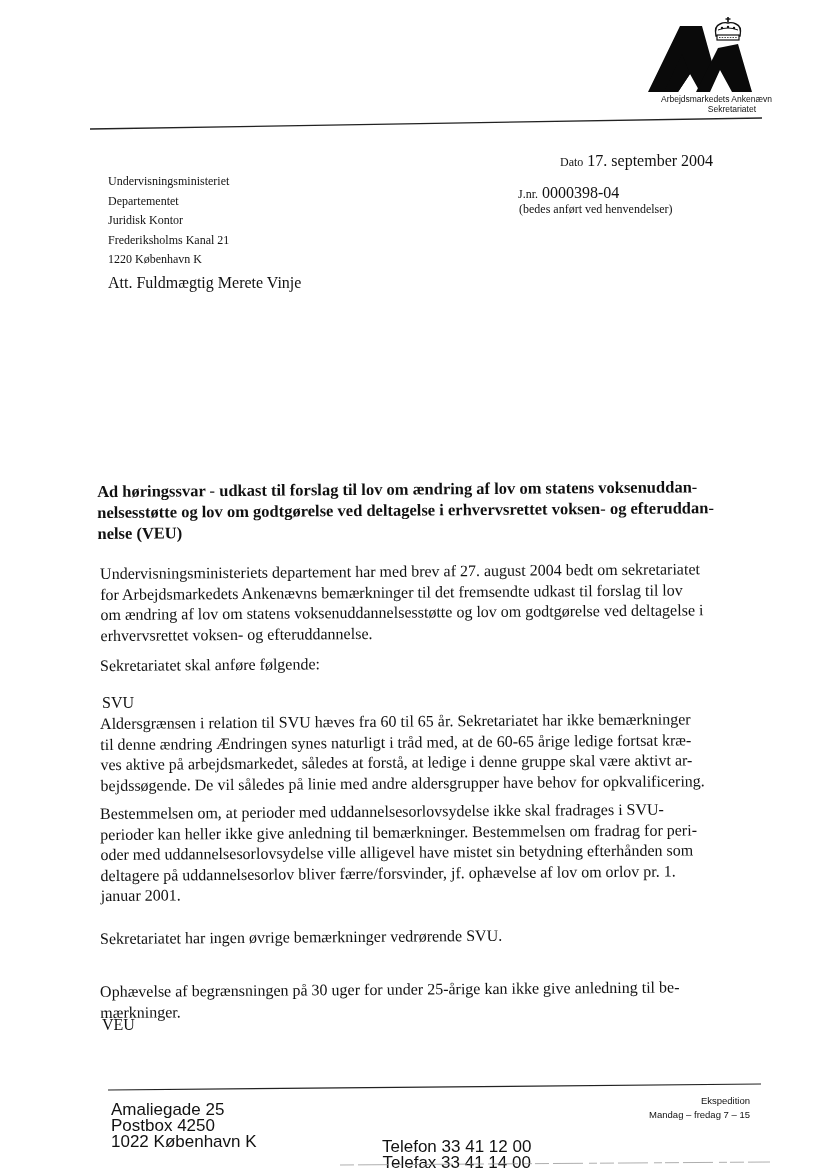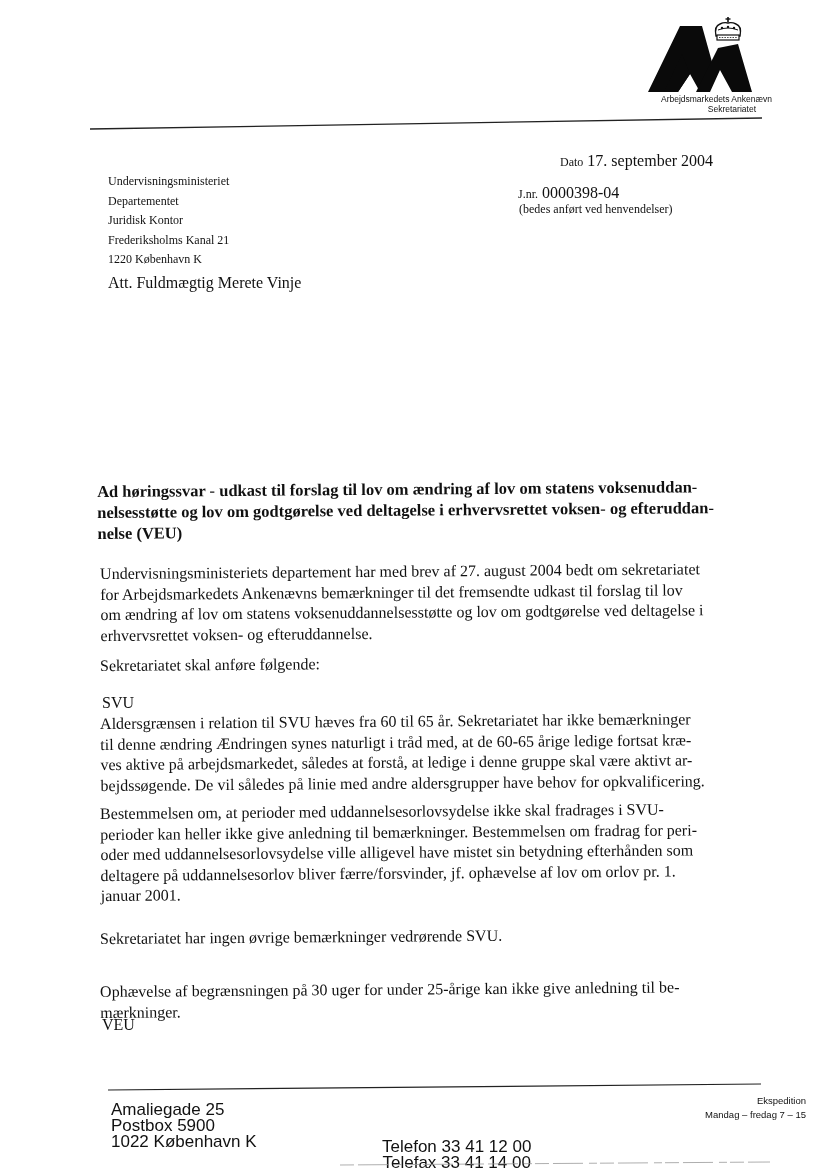--- a/index.html
+++ b/index.html
@@ -23,21 +23,21 @@
     .subject { left: 97px; top: 481px; width: 640px; font-weight: bold; font-size: 16.5px; line-height: 21px;
       transform: rotate(-0.45deg); transform-origin: left top; }
     .para { left: 100px; width: 650px; font-size: 16px; line-height: 20.5px;
       transform: rotate(-0.45deg); transform-origin: left top; }
     .para .ln { display: block; white-space: nowrap; }
     .section-head { left: 102px; font-weight: normal; font-size: 16px; }
     .footer-rule { left: 108px; top: 1082px; width: 653px; height: 10px; }
     .foot { font-family: "Liberation Sans", "DejaVu Sans", sans-serif; font-size: 17px; line-height: 16px; }
     .foot-addr { left: 111px; top: 1102px; }
     .foot-contact { left: 382px; top: 1095px; text-align: center; margin-top: 44px; }
-    .foot-exp { left: 684px; top: 1094px; text-align: right; width: 122px; font-size: 9.5px; line-height: 14px; }
+    .foot-exp { left: 628px; top: 1094px; text-align: right; width: 122px; font-size: 9.5px; line-height: 14px; }
     .bottom-noise { left: 340px; top: 1160px; width: 430px; height: 6px; }
   </style>
 </head>
 <body>
 
 <div class="abs logo">
   <svg width="130" height="80" viewBox="0 0 130 80">
 
     <polygon points="8,78 40,12 62,12 72,48 60,78 50,60 38,78" fill="#0a0a0a"></polygon>
 
@@ -128,21 +128,21 @@
   <span class="ln">Ophævelse af begrænsningen på 30 uger for under 25-årige kan ikke give anledning til be-</span>
   <span class="ln">mærkninger.</span>
 </div>
 
 <svg class="abs footer-rule" width="653" height="10">
   <line x1="0" y1="8" x2="653" y2="2" stroke="#222" stroke-width="1.2"></line>
 </svg>
 
 <div class="abs foot foot-addr">
   <div>Amaliegade 25</div>
-  <div>Postbox 5900</div>
+  <div>Postbox 4250</div>
   <div>1022 København K</div>
 </div>
 
 <div class="abs foot foot-contact">
   <div>Telefon 33 41 12 00</div>
   <div>Telefax 33 41 14 00</div>
   <div>E-mail ast@ast.dk</div>
 </div>
 
 <div class="abs foot foot-exp">

